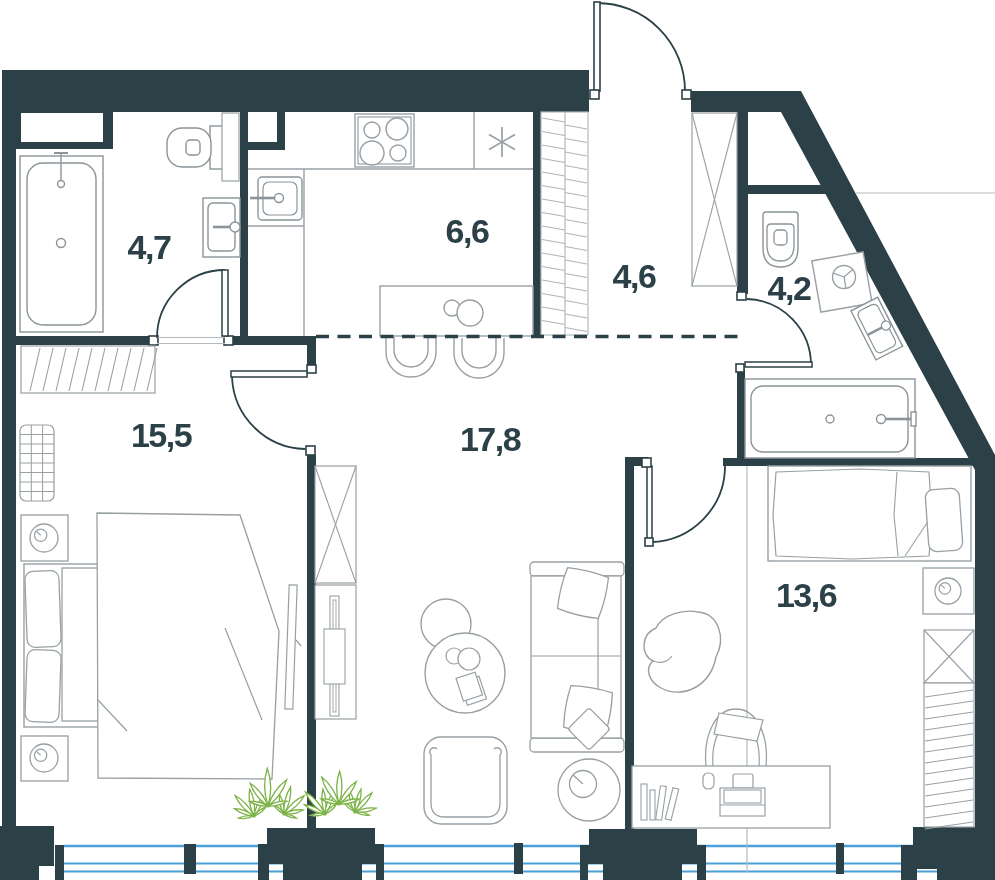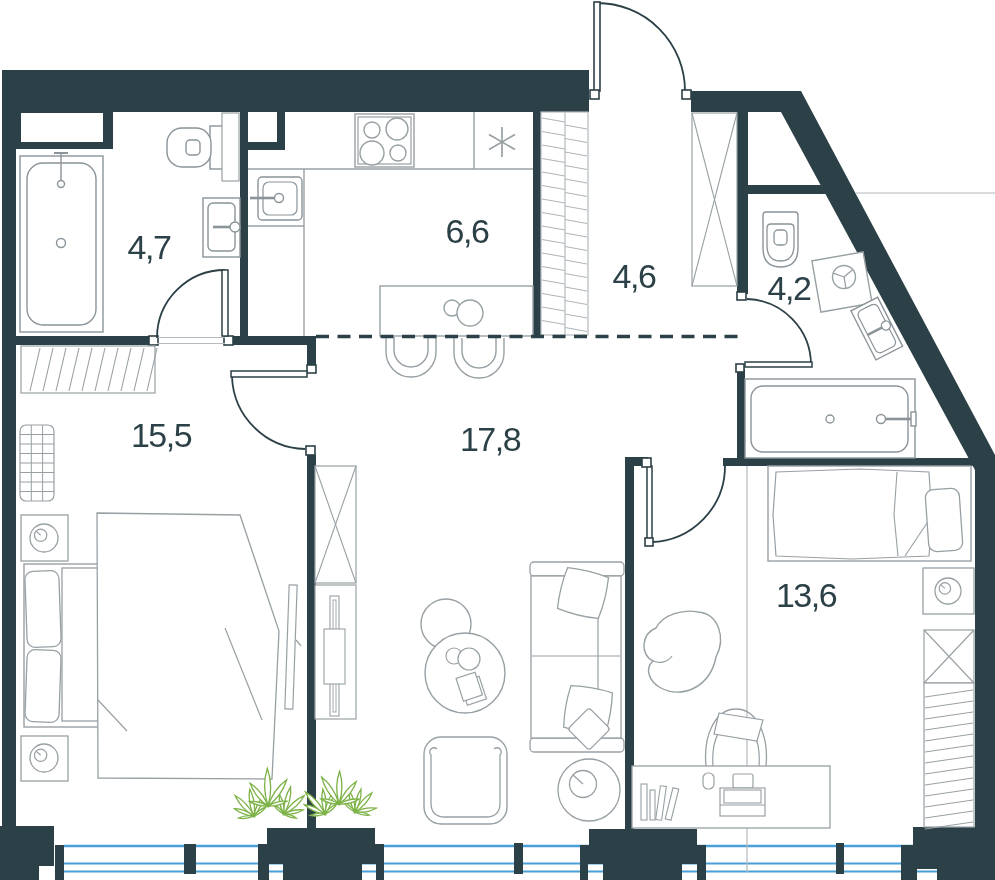--- a/index.html
+++ b/index.html
@@ -1,16 +1,16 @@
 <!DOCTYPE html>
 <html><head>
 <meta charset="utf-8">
 <style>
 html,body{margin:0;padding:0;background:#ffffff;}
-#plan{position:relative;width:995px;height:880px;overflow:hidden;}
+#plan{position:relative;width:995px;height:880px;overflow:hidden;font-weight:bold;}
 </style>
 </head>
 <body>
 <div id="plan">
 <svg width="995" height="880" viewBox="0 0 995 880">
 <rect x="0" y="0" width="995" height="880" fill="#ffffff"></rect>
 
 <g>
         <line x1="64" y1="846" x2="975" y2="846" stroke="#4aa0d6" stroke-width="2.4"></line>
         <line x1="64" y1="863.5" x2="975" y2="863.5" stroke="#4aa0d6" stroke-width="2"></line>

